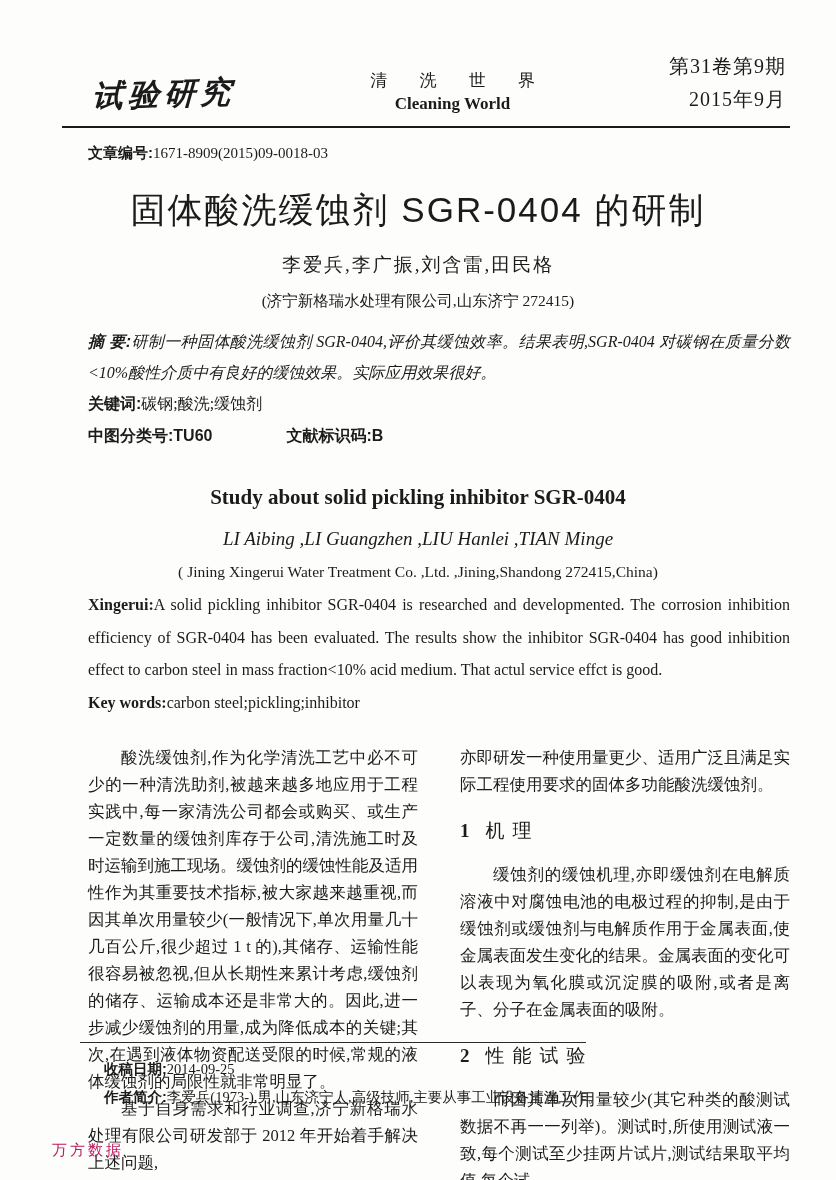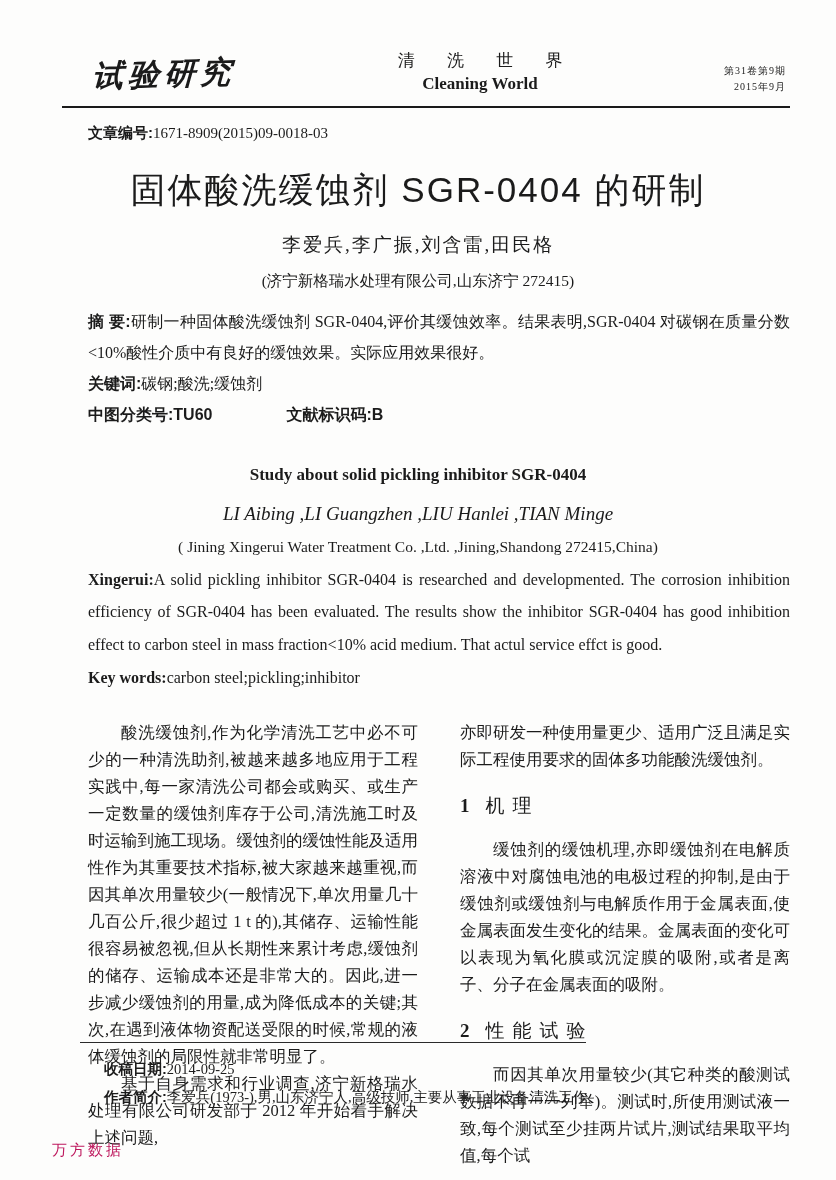--- a/index.html
+++ b/index.html
@@ -19,40 +19,40 @@
   .logo {
     font-family:"DejaVu Serif", serif;
     font-weight:bold; font-style:italic;
     font-size:31px; letter-spacing:5px;
     transform:rotate(-2deg) skewX(-4deg);
     padding-left:28px;
   }
   .journal { text-align:center; line-height:1.35; }
   .journal-cn { font-size:17px; letter-spacing:14px; text-indent:14px;text-align:center; }
   .journal-en { font-size:17px; font-weight:bold; font-family:"Liberation Serif", serif; }
-  .issue { text-align:right; font-size:10px; line-height:1.65; letter-spacing:1px; }
+  .issue { text-align:right; font-size:20px; line-height:1.65; letter-spacing:1px; }
   .header-rule { border:none; border-top:2px solid #1a1a1a; margin:0 46px 0 62px; }
 
   
   .article-id { margin:16px 46px 0 88px; font-size:15px; }
   .label-bold { font-weight:bold; font-family:"Liberation Sans", sans-serif; }
   .title-cn {
     text-align:center; margin-top:24px;
     font-size:35px; font-weight:normal; letter-spacing:2px;
     font-family:"Liberation Sans", sans-serif;
   }
   .authors-cn { text-align:center; margin-top:18px; font-size:19px; letter-spacing:2px; }
   .affil-cn { text-align:center; margin-top:13px; font-size:15.5px; }
 
   .meta { margin:14px 46px 0 88px; font-size:16px; line-height:1.95; }
-  .abstract-cn { text-align:justify; }
+  .abstract-cn { text-align:justify;font-style:italic; }
   .clc-line { display:flex; gap:74px; }
 
   
-  .title-en { text-align:center; margin-top:34px; font-size:17px; font-weight:bold; }
+  .title-en { text-align:center; margin-top:34px; font-size:21px; font-weight:bold; }
   .authors-en { text-align:center; margin-top:18px; font-size:19px; font-style:italic; }
   .affil-en { text-align:center; margin-top:13px; font-size:15.5px; }
   .abstract-en { margin:8px 46px 0 88px; font-size:16px; line-height:2.05; text-align:justify; }
   .keywords-en { margin:0 46px 0 88px; font-size:16px; line-height:2.05; }
 
   
   .body-cols { display:flex; gap:42px; margin:24px 46px 0 88px; }
   .col { flex:1; font-size:16.5px; line-height:27px; text-align:justify; }
   .col p { margin:0; text-indent:2em; }
   .col p.no-indent { text-indent:0; }

